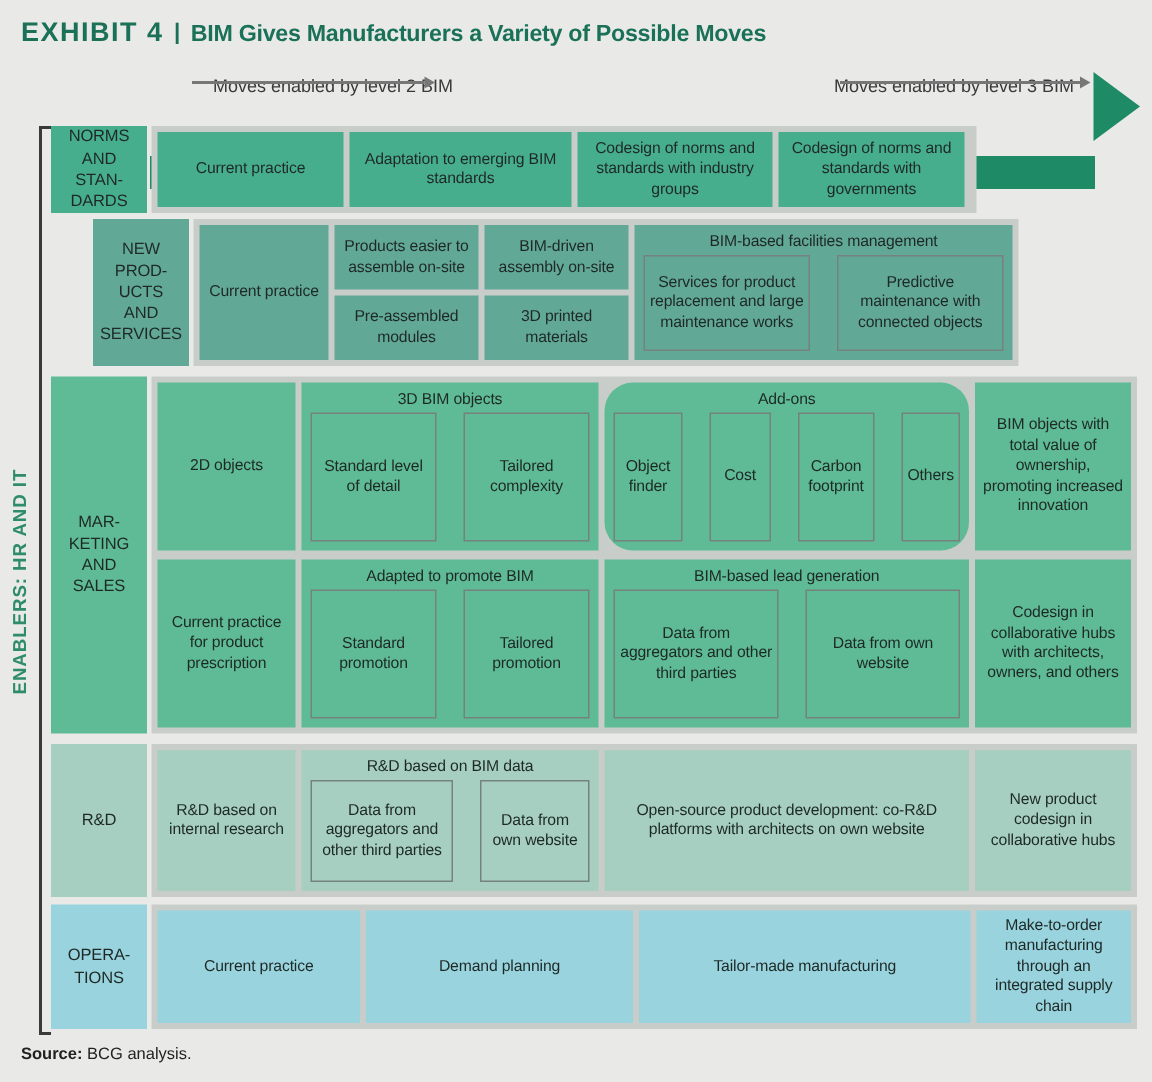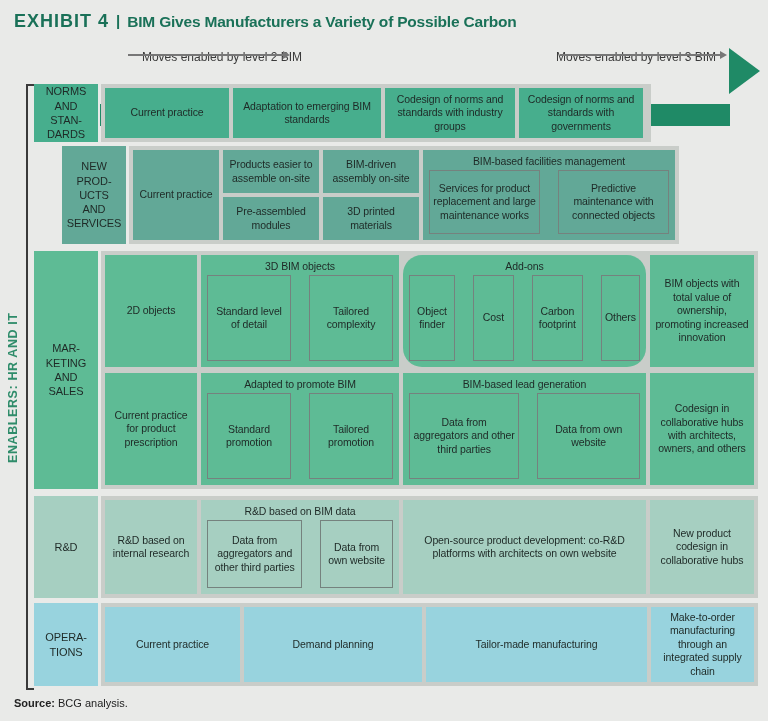--- a/index.html
+++ b/index.html
@@ -53,21 +53,21 @@
   .c-rnd{background:var(--row-rnd,#A6CFC1);}
   .c-ops{background:var(--row-operations,#98D3DE);}
 
   .source{position:absolute;left:14px;top:697px;font-size:11px;color:#222;}
   .source b{font-weight:bold;}
 </style>
 </head>
 <body>
 
 <div class="title-row">
-  <span class="exhibit-no">EXHIBIT 4</span><span class="title-sep">|</span><span class="title-text">BIM Gives Manufacturers a Variety of Possible Carbon</span>
+  <span class="exhibit-no">EXHIBIT 4</span><span class="title-sep">|</span><span class="title-text">BIM Gives Manufacturers a Variety of Possible Moves</span>
 </div>
 
 <div class="lvl-text" style="left:122px;top:36px;">Moves enabled by level 2 BIM</div>
 <div class="harrow" style="left:128px;top:54px;width:155px;"></div>
 
 <div class="lvl-text" style="left:536px;top:36px;">Moves enabled by level 3 BIM</div>
 <div class="harrow" style="left:560px;top:54px;width:160px;"></div>
 
 <div class="big-arrow">
   <span class="big-arrow-label">INCREASING BIM MATURITY</span>

